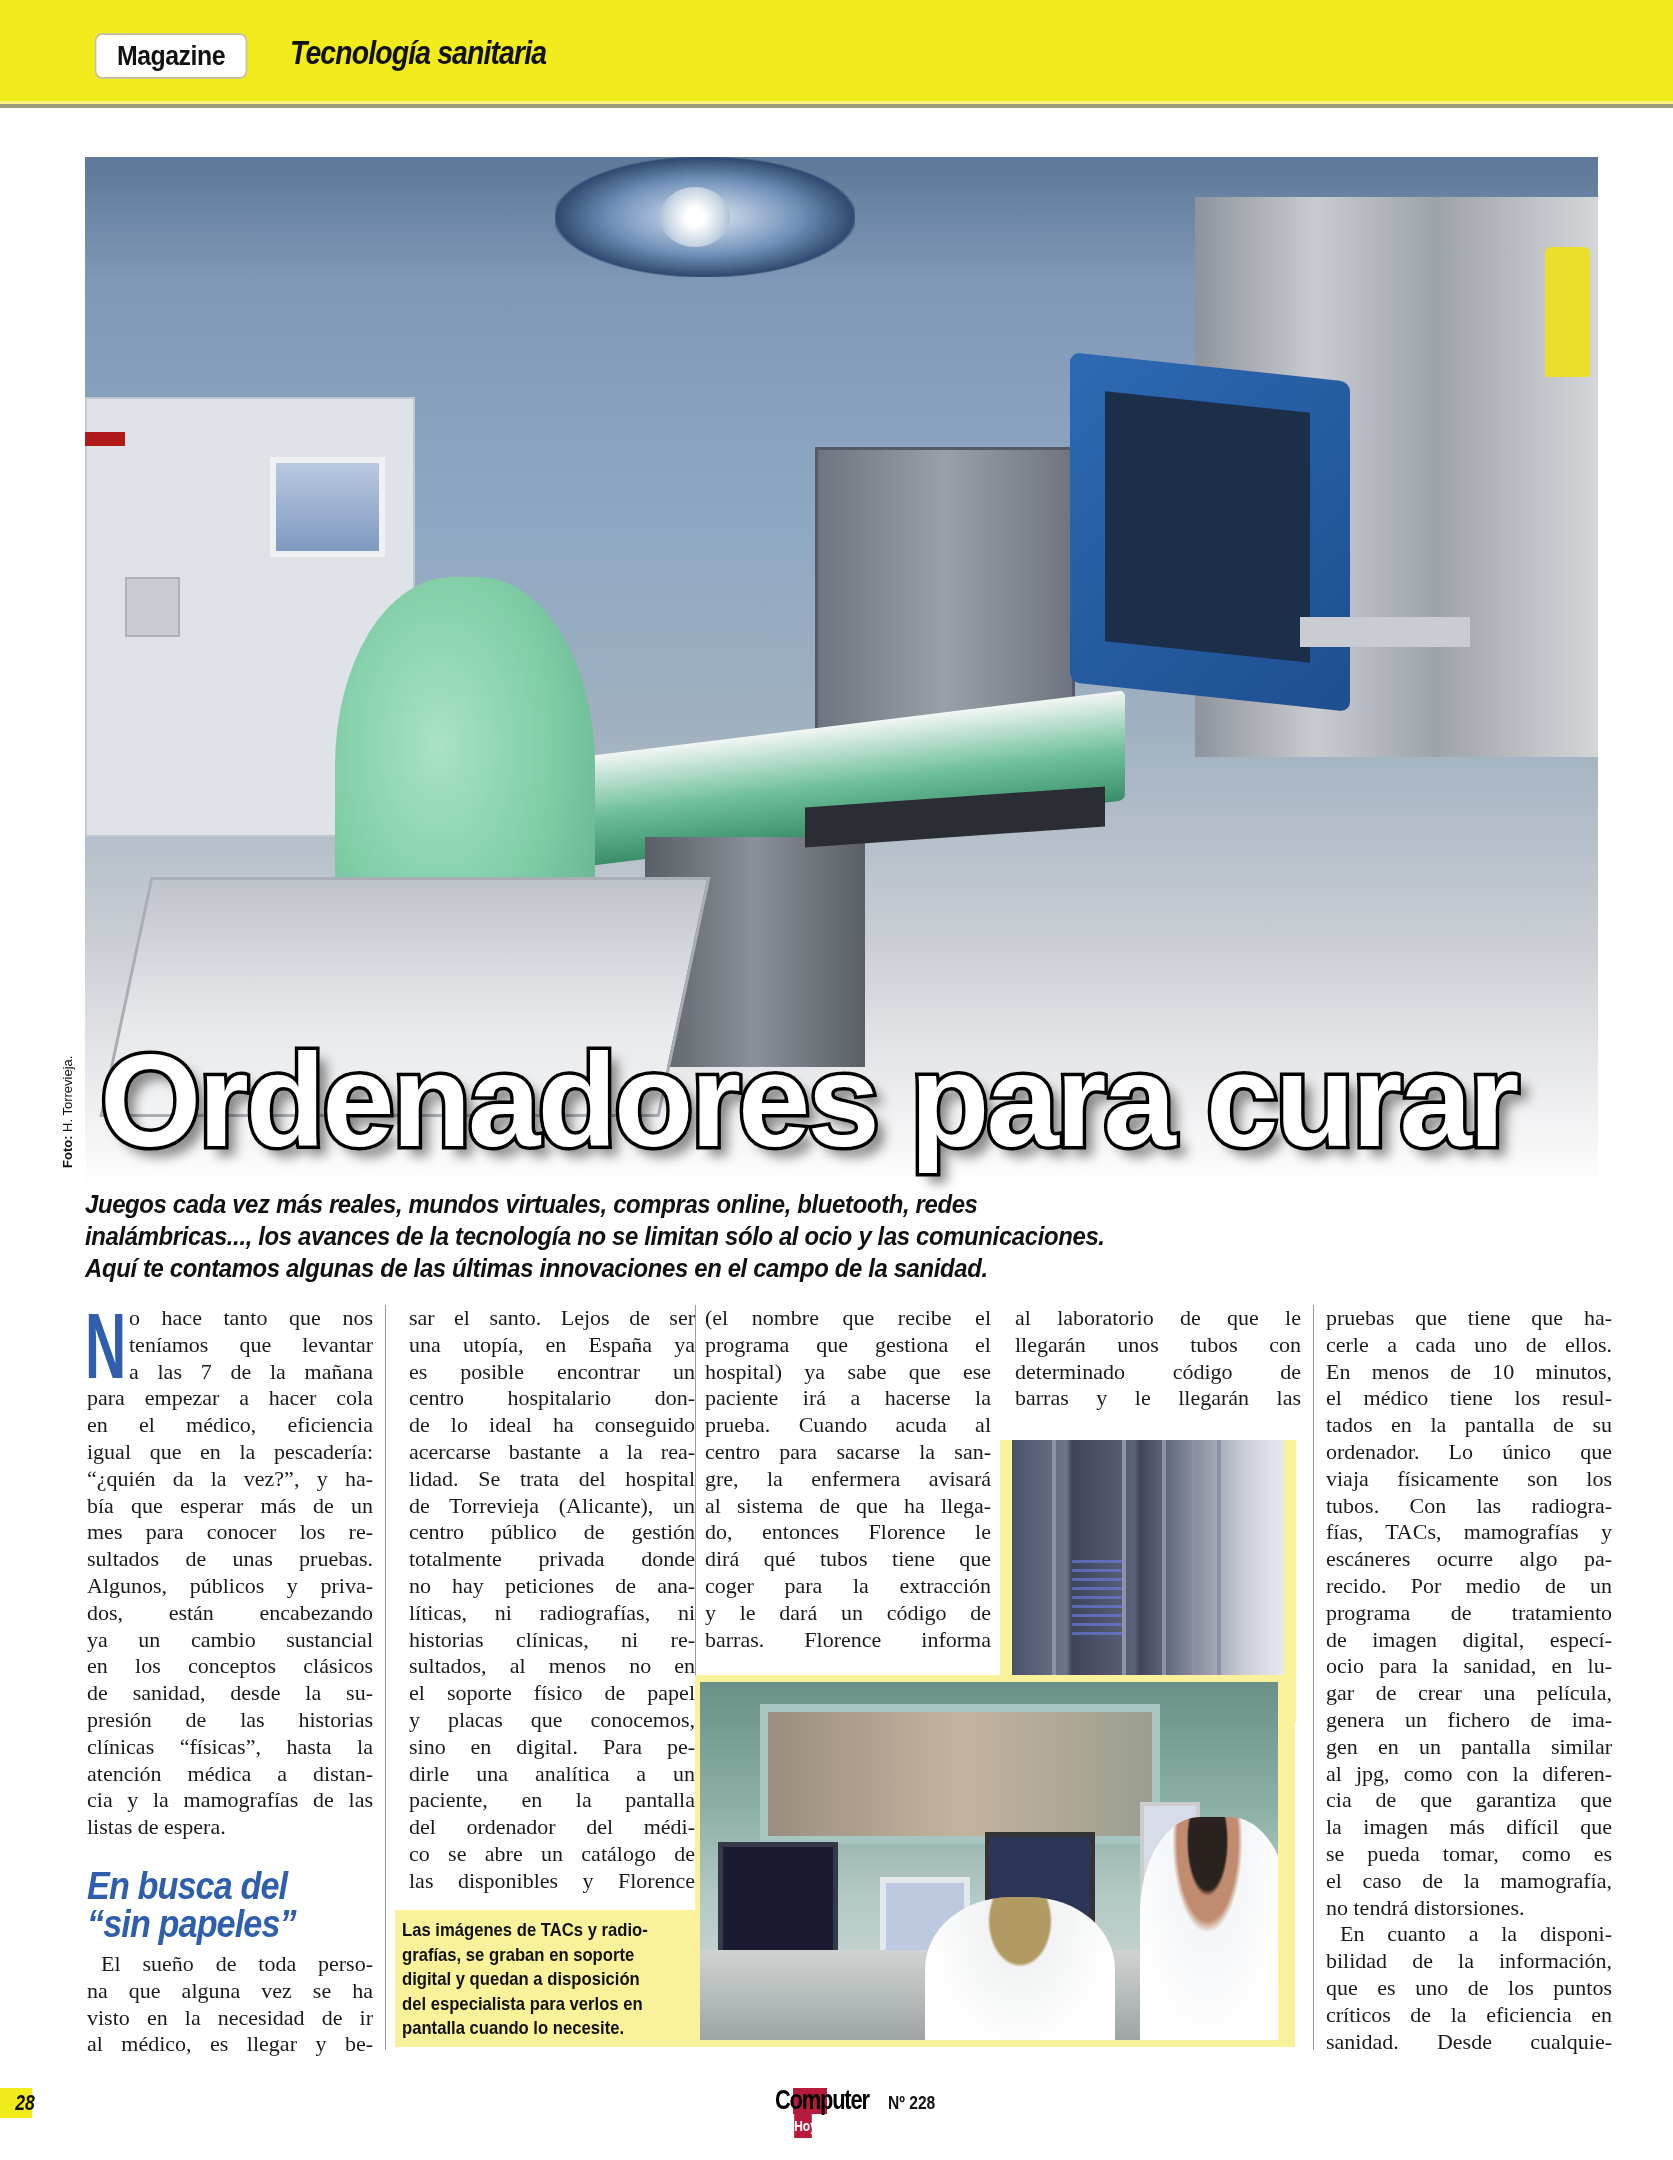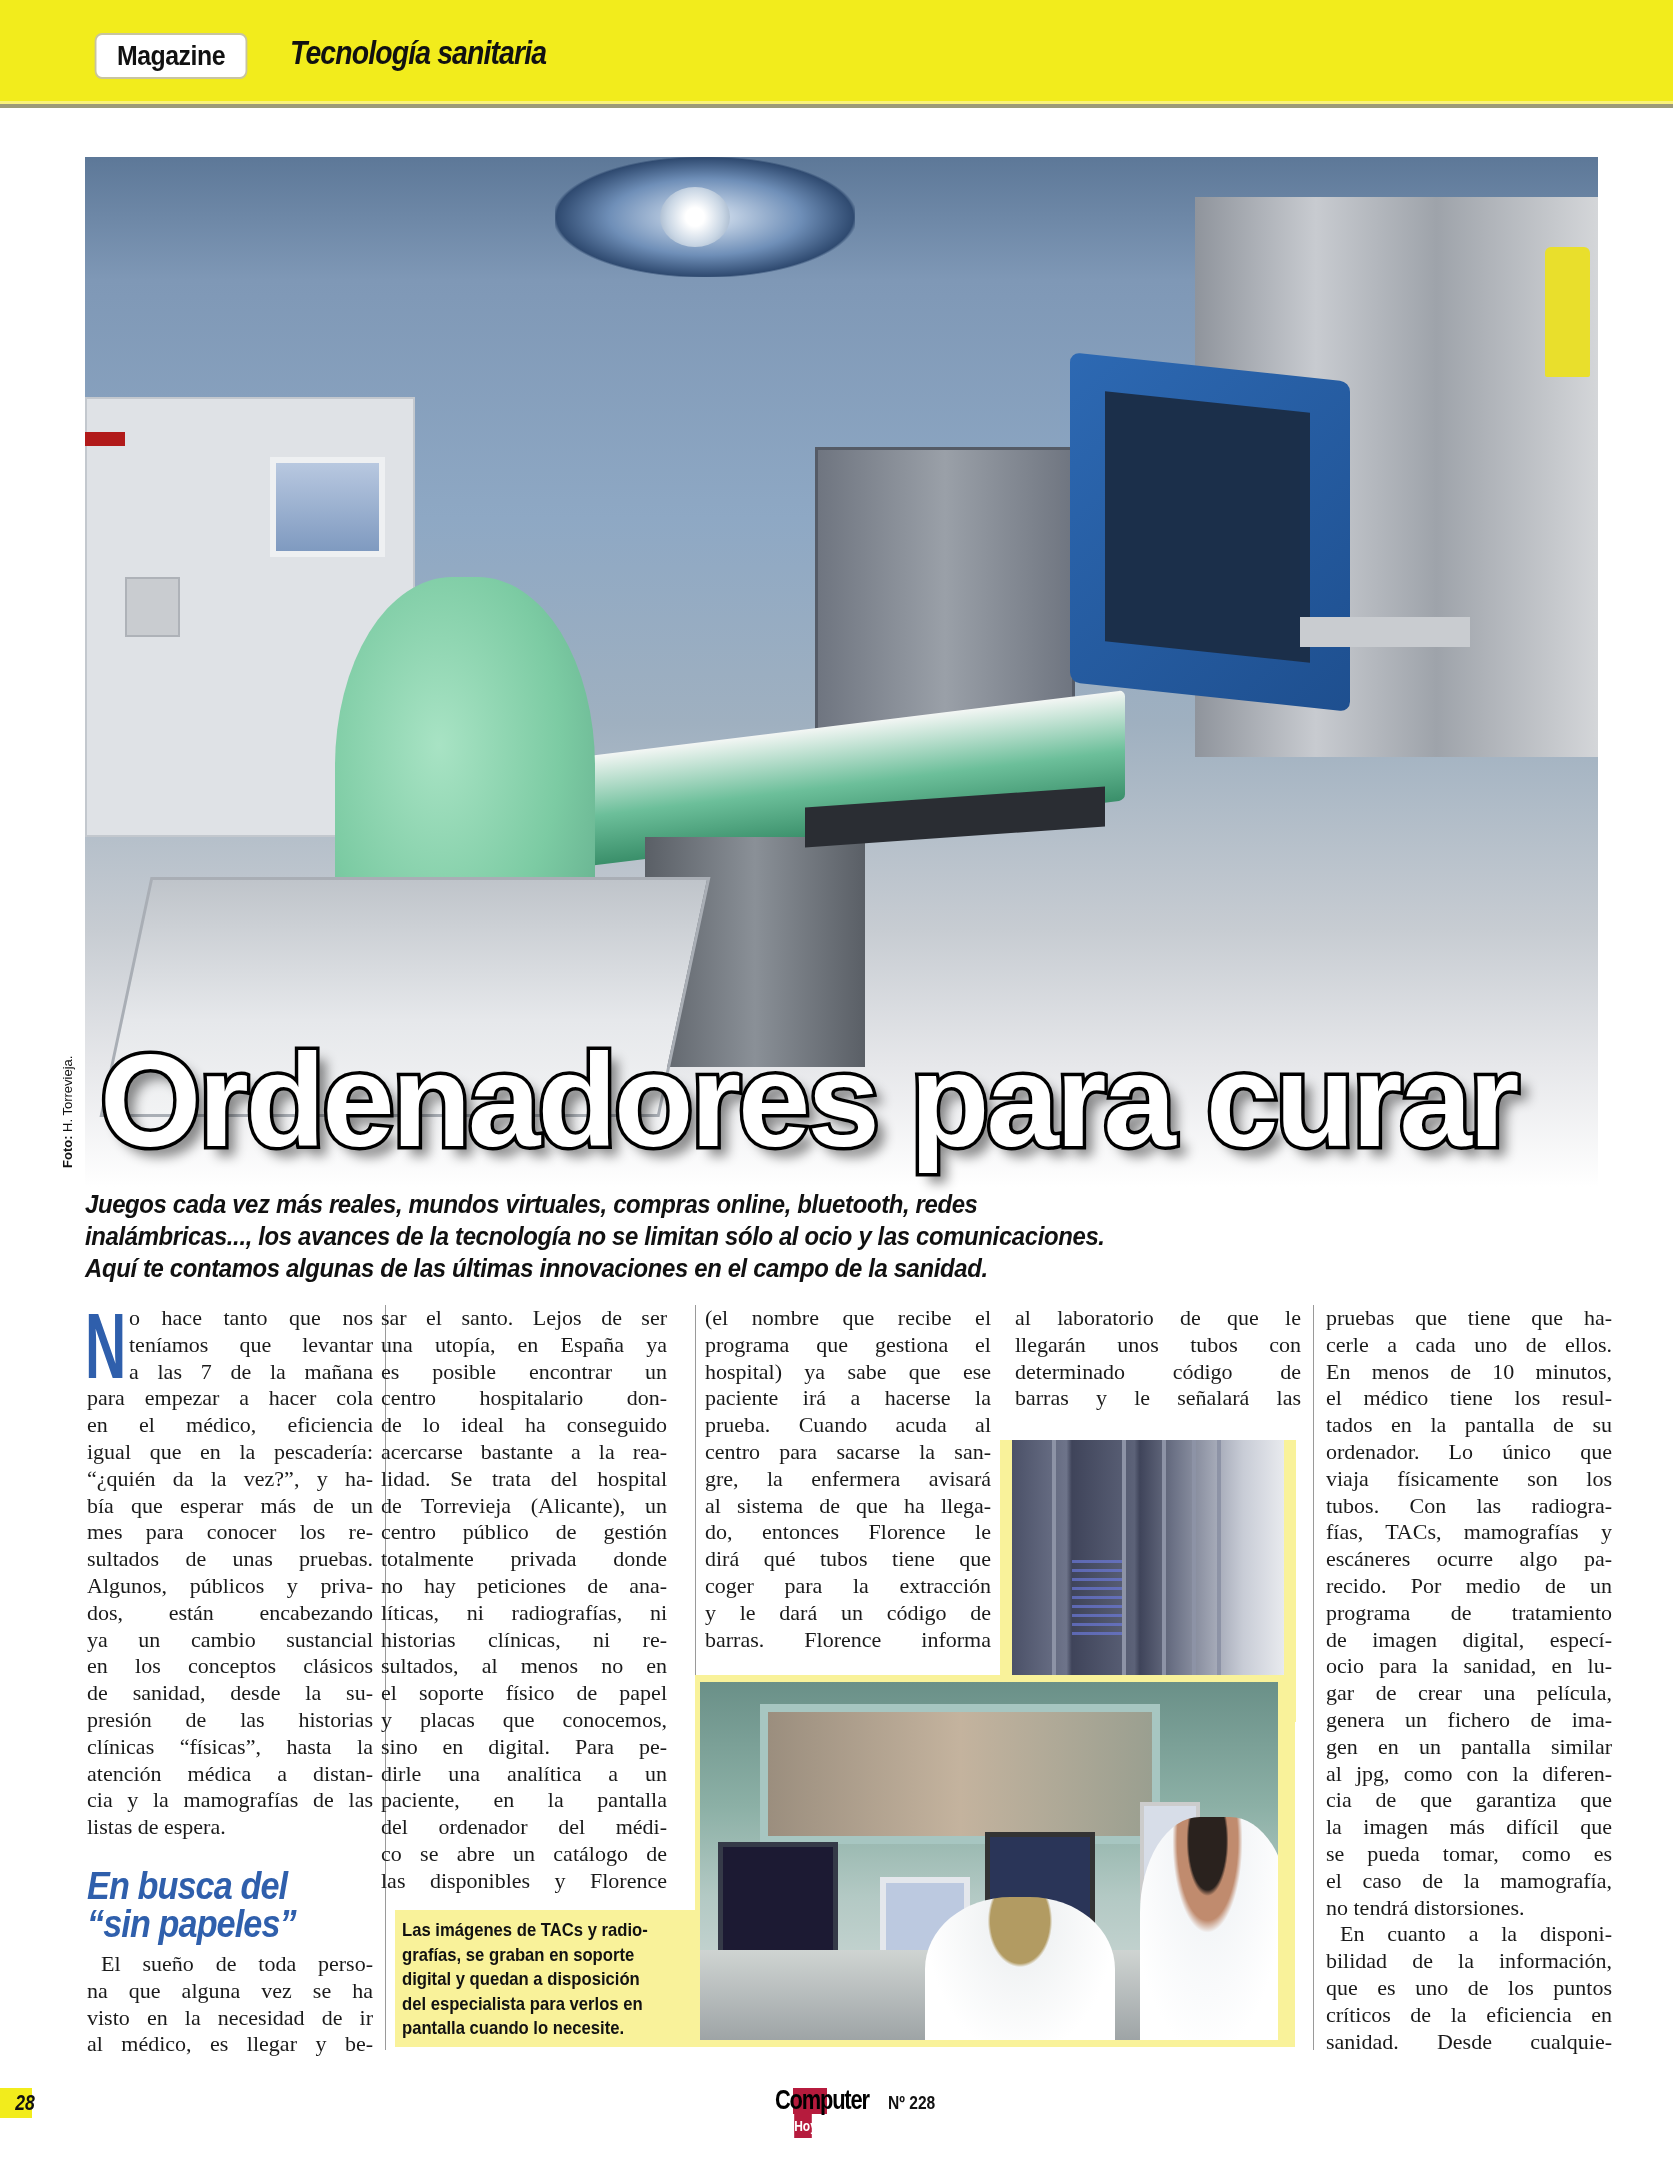--- a/index.html
+++ b/index.html
@@ -48,21 +48,21 @@
 
   .standfirst { position: absolute; left: 85px; top: 1188px; width: 1300px; font-family: "Liberation Sans", sans-serif; font-weight: bold; font-style: italic;
     font-size: 26px; line-height: 32px; color: #111; letter-spacing: -0.4px; }
   .standfirst span { display: block; white-space: nowrap; transform: scaleX(0.92); transform-origin: left center; }
 
   
   .col { position: absolute; top: 1305px; width: 286px; font-size: 22px; line-height: 26.8px; text-align: justify; color: #1a1a1a; hyphens: manual; }
   .col .line { display: block; text-align: justify; text-align-last: justify; white-space: nowrap; overflow: hidden; }
   .col .line.last { text-align-last: left; }
   .col1 { left: 87px; }
-  .col2 { left: 381px; }
+  .col2 { left: 409px; }
   .col3 { left: 705px; }
   .col4 { left: 1015px; }
   .col5 { left: 1326px; }
   .col-rule { position: absolute; top: 1305px; width: 1px; background: #9a9a9a; }
 
   .dropcap { float: left; font-family: "Liberation Sans", sans-serif; font-weight: bold; color: #2f5fac; font-size: 92px; line-height: 78px;
     margin: 2px 8px 0 -2px; transform: scaleX(0.62); transform-origin: left top; width: 36px; }
 
   .subhead { font-family: "Liberation Sans", sans-serif; font-weight: bold; font-style: italic; color: #2f5fac; font-size: 38px; line-height: 38px;
     margin: 26px 0 8px 0; letter-spacing: -1px; transform: scaleX(0.9); transform-origin: left top; white-space: nowrap; }
@@ -218,21 +218,21 @@
   <span class="line">dirá qué tubos tiene que</span>
   <span class="line">coger para la extracción</span>
   <span class="line">y le dará un código de</span>
   <span class="line">barras. Florence informa</span>
 </div>
 
 <div class="col col4">
   <span class="line">al laboratorio de que le</span>
   <span class="line">llegarán unos tubos con</span>
   <span class="line">determinado código de</span>
-  <span class="line">barras y le señalará las</span>
+  <span class="line">barras y le llegarán las</span>
 </div>
 
 <div class="col col5">
   <span class="line">pruebas que tiene que ha-</span>
   <span class="line">cerle a cada uno de ellos.</span>
   <span class="line">En menos de 10 minutos,</span>
   <span class="line">el médico tiene los resul-</span>
   <span class="line">tados en la pantalla de su</span>
   <span class="line">ordenador. Lo único que</span>
   <span class="line">viaja físicamente son los</span>

